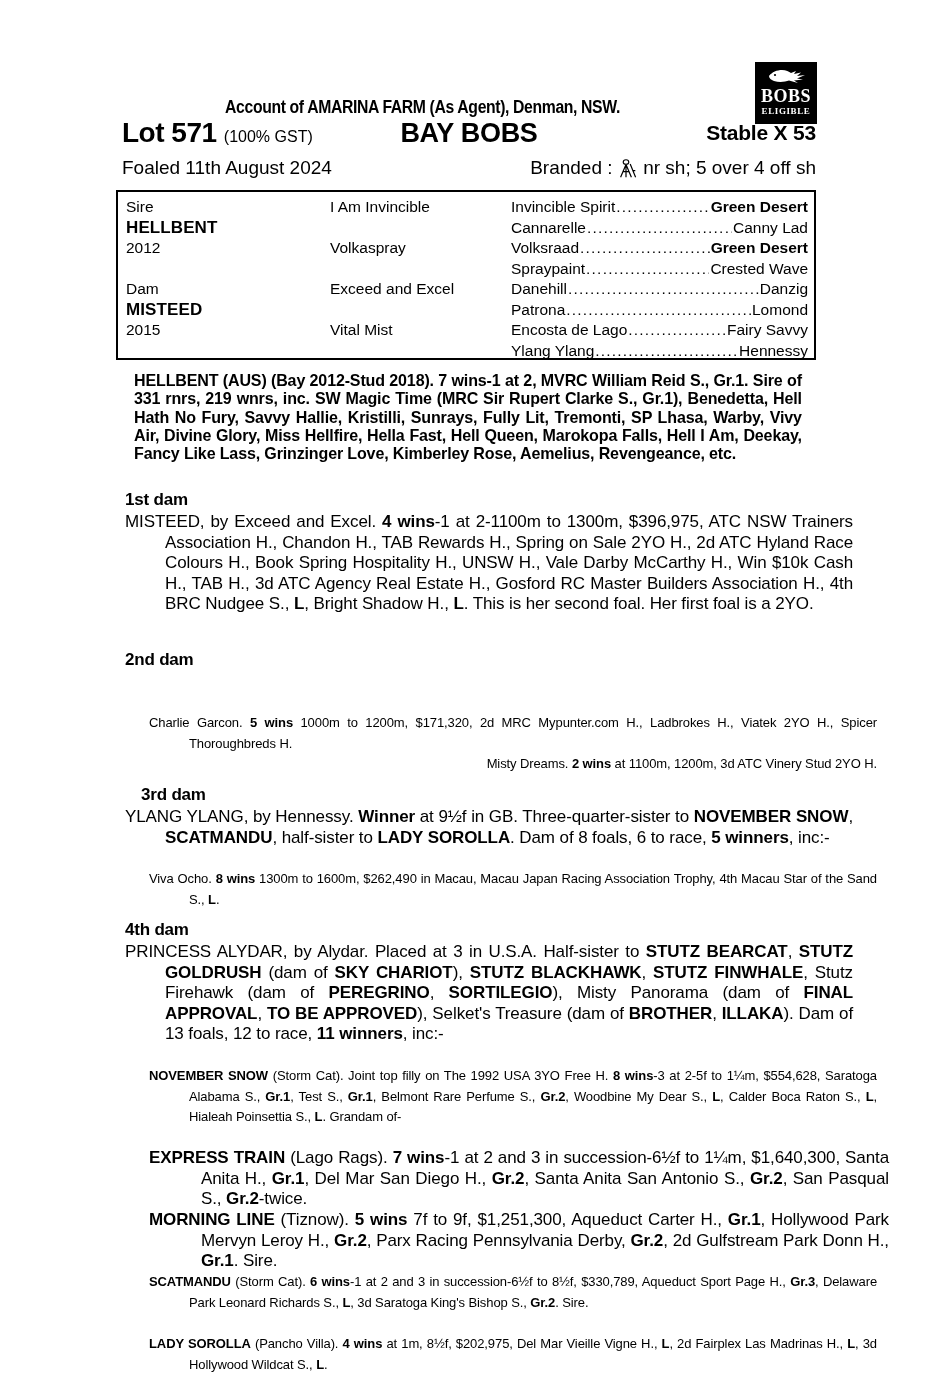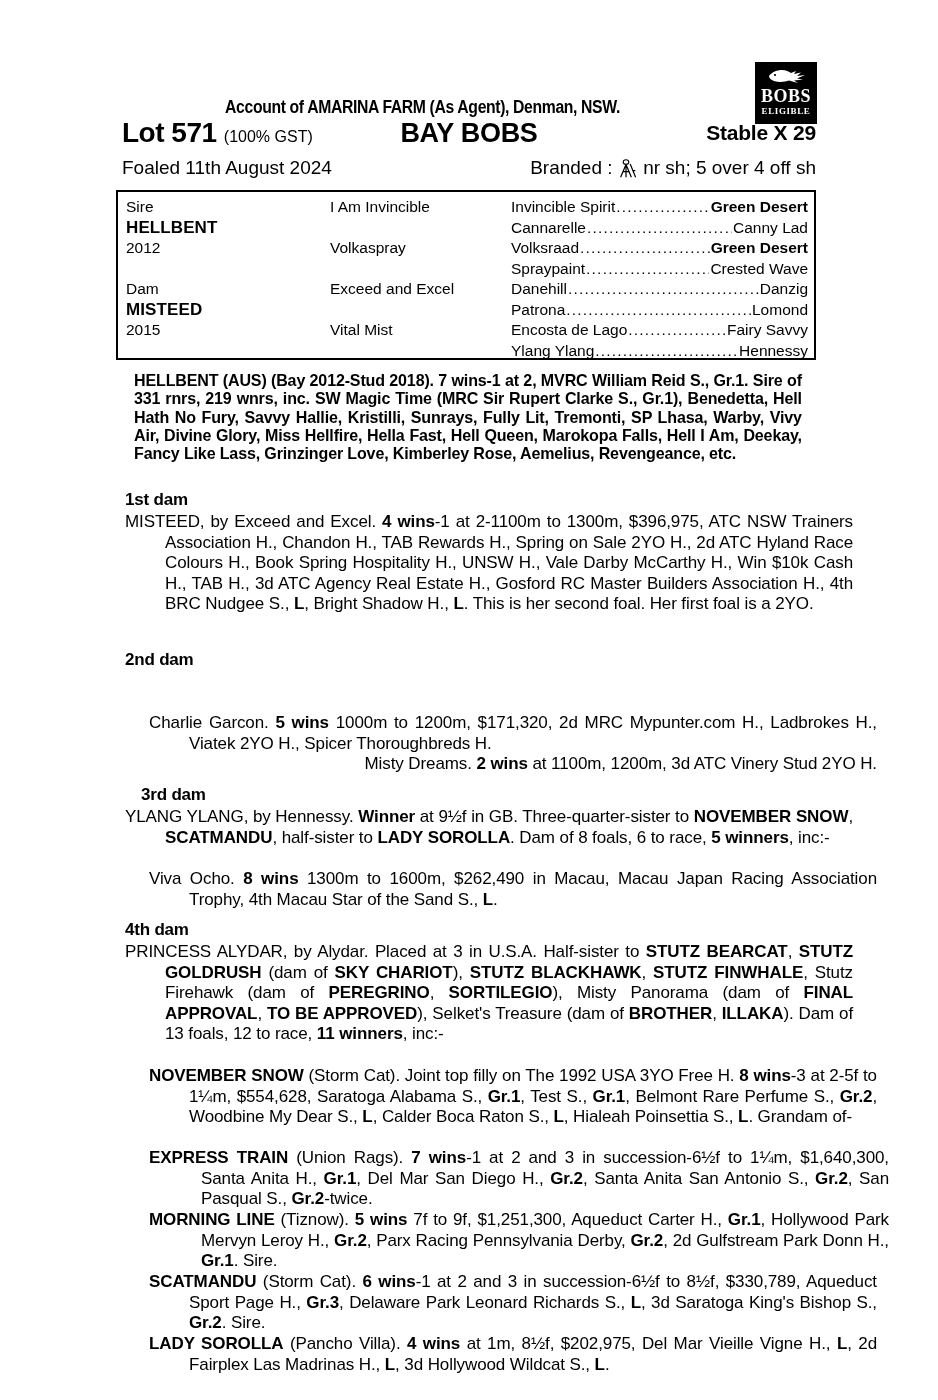--- a/index.html
+++ b/index.html
@@ -219,21 +219,21 @@
     font-size: 17px;
     line-height: 20.6px;
     text-align: justify;
     letter-spacing: -0.1px;
   }
   .dam-body.hang { padding-left: 40px; text-indent: -40px; }
   .sub-entry {
     position: absolute;
     left: 125px;
     width: 688px;
-    font-size: 17px;
+    font-size: 13px;
     line-height: 20.6px;
     text-align: justify;
     letter-spacing: -0.1px;
     padding-left: 64px;
     text-indent: -40px;
   }
   .sub-entry2 {
     position: absolute;
     left: 125px;
     width: 688px;
@@ -262,21 +262,21 @@
   </div>
 
   <div class="account-line">Account of AMARINA FARM (As Agent), Denman, NSW.</div>
 
   <div class="title-row">
     <div class="lot-label">
       <span>Lot 571</span>
       <span class="lot-gst">(100% GST)</span>
     </div>
     <div class="sex-title">BAY BOBS</div>
-    <div class="stable">Stable X 29</div>
+    <div class="stable">Stable X 53</div>
   </div>
 
   <div class="foal-row">
     <div class="foaled">Foaled 11th August 2024</div>
     <div class="branded">
       <span>Branded :</span>
       <svg class="brand-glyph" viewBox="0 0 18 19">
         <path fill="none" stroke="#000000" stroke-width="1.1" d="M4.2 3.2 C4.2 1.6 5.6 0.8 7 0.8 C8.4 0.8 9.8 1.6 9.8 3.2 C9.8 4.4 8.6 5.2 7 5.2 C5.4 5.2 4.2 4.4 4.2 3.2 Z"></path>
         <path fill="none" stroke="#000000" stroke-width="1.2" d="M7 5.4 L1.6 18.2 M7 5.4 L12.4 18.2 M7 5.4 L7 18.2 M4.1 12.6 L9.9 12.6"></path>
         <path fill="none" stroke="#000000" stroke-width="1.2" d="M11.2 5.0 L16.6 18.2 M13.9 11.6 L16.3 11.6"></path>
@@ -369,18 +369,18 @@
   <div class="sub-entry" style="top:713px;" id="dam2e1"><span>Charlie Garcon. </span><b>5 wins</b><span> 1000m to 1200m, $171,320, 2d MRC Mypunter.com H., Ladbrokes H., Viatek 2YO H., Spicer Thoroughbreds H.</span></div>
   <div class="sub-entry nojust" style="top:754px;" id="dam2e2"><span>Misty Dreams. </span><b>2 wins</b><span> at 1100m, 1200m, 3d ATC Vinery Stud 2YO H.</span></div>
 
   <div class="dam-head" style="top:785px;margin-left:16px;">3rd dam</div>
   <div class="dam-body hang" style="top:807px;" id="dam3"><span>YLANG YLANG, by Hennessy. </span><b>Winner</b><span> at 9½f in GB. Three-quarter-sister to </span><b>NOVEMBER SNOW</b><span>, </span><b>SCATMANDU</b><span>, half-sister to </span><b>LADY SOROLLA</b><span>. Dam of 8 foals, 6 to race, </span><b>5 winners</b><span>, inc:-</span></div>
   <div class="sub-entry" style="top:869px;" id="dam3e1"><span>Viva Ocho. </span><b>8 wins</b><span> 1300m to 1600m, $262,490 in Macau, Macau Japan Racing Association Trophy, 4th Macau Star of the Sand S., </span><b>L</b><span>.</span></div>
 
   <div class="dam-head" style="top:920px;">4th dam</div>
   <div class="dam-body hang" style="top:942px;" id="dam4"><span>PRINCESS ALYDAR, by Alydar. Placed at 3 in U.S.A. Half-sister to </span><b>STUTZ BEARCAT</b><span>, </span><b>STUTZ GOLDRUSH</b><span> (dam of </span><b>SKY CHARIOT</b><span>), </span><b>STUTZ BLACKHAWK</b><span>, </span><b>STUTZ FINWHALE</b><span>, Stutz Firehawk (dam of </span><b>PEREGRINO</b><span>, </span><b>SORTILEGIO</b><span>), Misty Panorama (dam of </span><b>FINAL APPROVAL</b><span>, </span><b>TO BE APPROVED</b><span>), Selket's Treasure (dam of </span><b>BROTHER</b><span>, </span><b>ILLAKA</b><span>). Dam of 13 foals, 12 to race, </span><b>11 winners</b><span>, inc:-</span></div>
   <div class="sub-entry" style="top:1066px;" id="d4e1"><b class="sm-caps-bold">NOVEMBER SNOW</b><span> (Storm Cat). Joint top filly on The 1992 USA 3YO Free H. </span><b>8 wins</b><span>-3 at 2-5f to 1¼m, $554,628, Saratoga Alabama S., </span><b>Gr.1</b><span>, Test S., </span><b>Gr.1</b><span>, Belmont Rare Perfume S., </span><b>Gr.2</b><span>, Woodbine My Dear S., </span><b>L</b><span>, Calder Boca Raton S., </span><b>L</b><span>, Hialeah Poinsettia S., </span><b>L</b><span>. Grandam of-</span></div>
-  <div class="sub-entry2" style="top:1148px;" id="d4g1"><b class="sm-caps-bold">EXPRESS TRAIN</b><span> (Union Rags). </span><b>7 wins</b><span>-1 at 2 and 3 in succession-6½f to 1¼m, $1,640,300, Santa Anita H., </span><b>Gr.1</b><span>, Del Mar San Diego H., </span><b>Gr.2</b><span>, Santa Anita San Antonio S., </span><b>Gr.2</b><span>, San Pasqual S., </span><b>Gr.2</b><span>-twice.</span></div>
+  <div class="sub-entry2" style="top:1148px;" id="d4g1"><b class="sm-caps-bold">EXPRESS TRAIN</b><span> (Lago Rags). </span><b>7 wins</b><span>-1 at 2 and 3 in succession-6½f to 1¼m, $1,640,300, Santa Anita H., </span><b>Gr.1</b><span>, Del Mar San Diego H., </span><b>Gr.2</b><span>, Santa Anita San Antonio S., </span><b>Gr.2</b><span>, San Pasqual S., </span><b>Gr.2</b><span>-twice.</span></div>
   <div class="sub-entry2" style="top:1210px;" id="d4g2"><b class="sm-caps-bold">MORNING LINE</b><span> (Tiznow). </span><b>5 wins</b><span> 7f to 9f, $1,251,300, Aqueduct Carter H., </span><b>Gr.1</b><span>, Hollywood Park Mervyn Leroy H., </span><b>Gr.2</b><span>, Parx Racing Pennsylvania Derby, </span><b>Gr.2</b><span>, 2d Gulfstream Park Donn H., </span><b>Gr.1</b><span>. Sire.</span></div>
   <div class="sub-entry" style="top:1272px;" id="d4e2"><b class="sm-caps-bold">SCATMANDU</b><span> (Storm Cat). </span><b>6 wins</b><span>-1 at 2 and 3 in succession-6½f to 8½f, $330,789, Aqueduct Sport Page H., </span><b>Gr.3</b><span>, Delaware Park Leonard Richards S., </span><b>L</b><span>, 3d Saratoga King's Bishop S., </span><b>Gr.2</b><span>. Sire.</span></div>
   <div class="sub-entry" style="top:1334px;" id="d4e3"><b class="sm-caps-bold">LADY SOROLLA</b><span> (Pancho Villa). </span><b>4 wins</b><span> at 1m, 8½f, $202,975, Del Mar Vieille Vigne H., </span><b>L</b><span>, 2d Fairplex Las Madrinas H., </span><b>L</b><span>, 3d Hollywood Wildcat S., </span><b>L</b><span>.</span></div>
 
 </div>
 
 </body></html>

